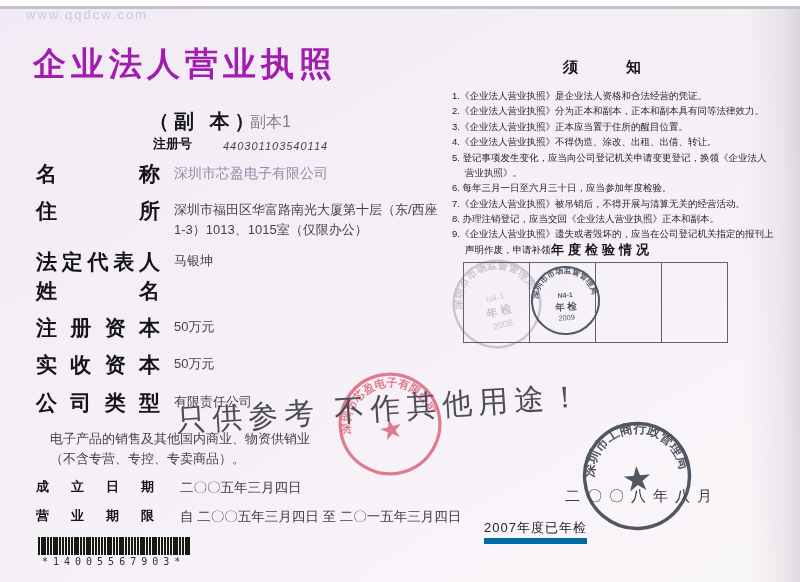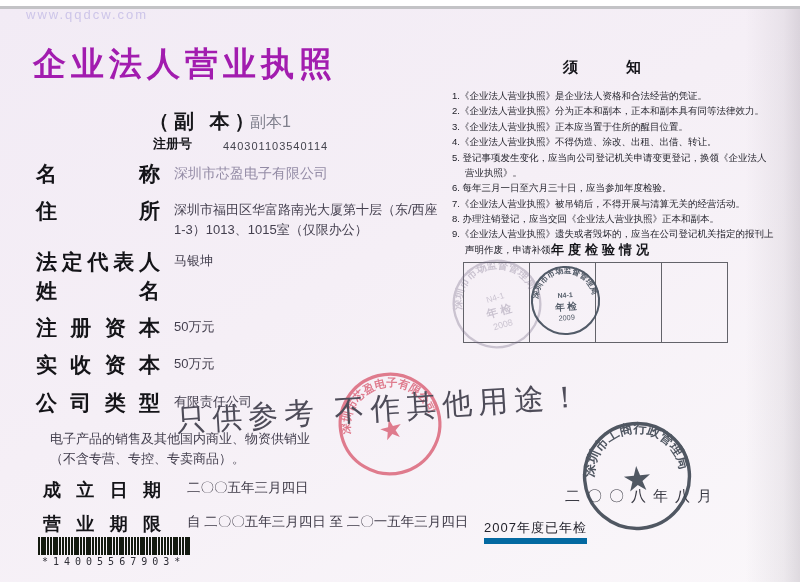--- a/index.html
+++ b/index.html
@@ -15,21 +15,21 @@
 
   .watermark { position:absolute; left:26px; top:7px; font-size:13px; letter-spacing:2px;
            color:#cdc5e9; }
 
   .title { position:absolute; left:33px; top:42px; font-size:33px; font-weight:bold;
            letter-spacing:5px; color:#a21caf; white-space:nowrap; }
   .subtitle { position:absolute; left:149px; top:108px; font-size:20px; font-weight:bold;
            letter-spacing:5px; color:#18181c; }
   .copy-note { position:absolute; left:250px; top:112px; font-size:16px; color:#7f7f8c; }
   .regno-label { position:absolute; left:153px; top:135px; font-size:13px; font-weight:bold; color:#17171b; }
-  .regno { position:absolute; left:223px; top:140px; font-size:11px; letter-spacing:1px; color:#43434d; }
+  .regno { position:absolute; left:223px; top:140px; font-size:11px; letter-spacing:1px; color:#43434d;font-style:italic; }
 
   .fields { position:absolute; left:36px; top:160px; width:408px; }
   .frow { display:flex; align-items:flex-start; margin-bottom:9px; }
   .flabel { width:124px; font-size:21px; font-weight:bold; color:#141418;
             text-align:justify; text-align-last:justify; flex:none; line-height:1.35; }
   .fvalue { margin-left:14px; width:268px; font-size:13px; color:#433f4e; line-height:1.5; padding-top:3px; }
   .fvalue.faded { color:#938ba5; font-size:14px; }
   .frow.gap { margin-top:3px; }
 
   .notice { position:absolute; left:452px; top:58px; width:322px; }
@@ -55,22 +55,22 @@
   .handwriting { position:absolute; left:176px; top:388px; width:430px; font-size:30px;
             letter-spacing:6px; color:#4e4c59; transform:rotate(-3.5deg); z-index:3; white-space:nowrap; }
 
   .issue-date { position:absolute; left:565px; top:487px; font-size:15px; letter-spacing:7px;
             color:#3a3a44; z-index:1; white-space:nowrap; }
   .annual-checked { position:absolute; left:484px; top:519px; font-size:13px; letter-spacing:1px;
             color:#23232c; border-bottom:6px solid #0369a1; padding-bottom:1px; z-index:3; }
 
   .footer { position:absolute; left:36px; top:478px; width:420px; }
   .frow2 { display:flex; align-items:flex-start; margin-bottom:10px; }
-  .flabel2 { width:118px; font-size:18px; font-weight:bold; color:#141418;
-             text-align:justify; text-align-last:justify; flex:none;margin-left:7px; }
+  .flabel2 { width:118px; font-size:13px; font-weight:bold; color:#141418;
+             text-align:justify; text-align-last:justify; flex:none; }
   .fvalue2 { margin-left:26px; font-size:13.5px; color:#3c3845; padding-top:1px; white-space:nowrap; }
 
   .barcode { position:absolute; left:38px; top:537px; width:152px; height:18px;
       background-image:
         repeating-linear-gradient(90deg,#141a10 0px,#141a10 2px,rgba(0,0,0,0) 2px,rgba(0,0,0,0) 3px),
         repeating-linear-gradient(90deg,rgba(0,0,0,0) 0px,rgba(0,0,0,0) 5px,#141a10 5px,#141a10 7px,rgba(0,0,0,0) 7px,rgba(0,0,0,0) 11px);
       }
   .barcode-text { position:absolute; left:42px; top:556px; font-size:10px; letter-spacing:5px;
       color:#2e2e36; font-family:"DejaVu Sans Mono", monospace; }
 </style>

